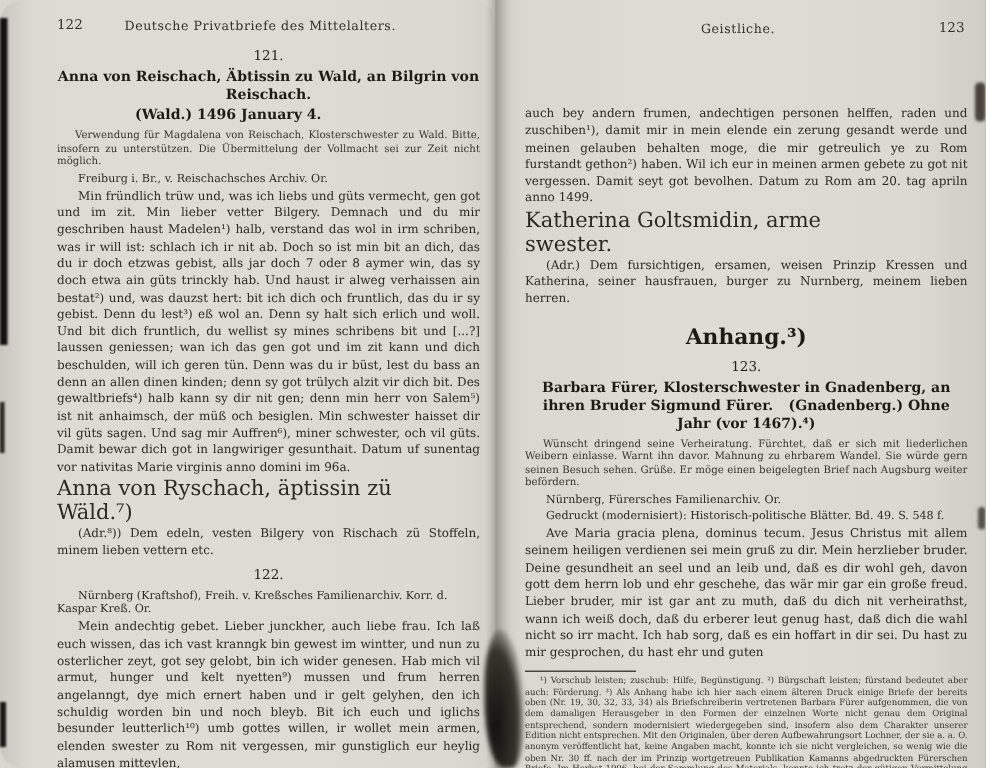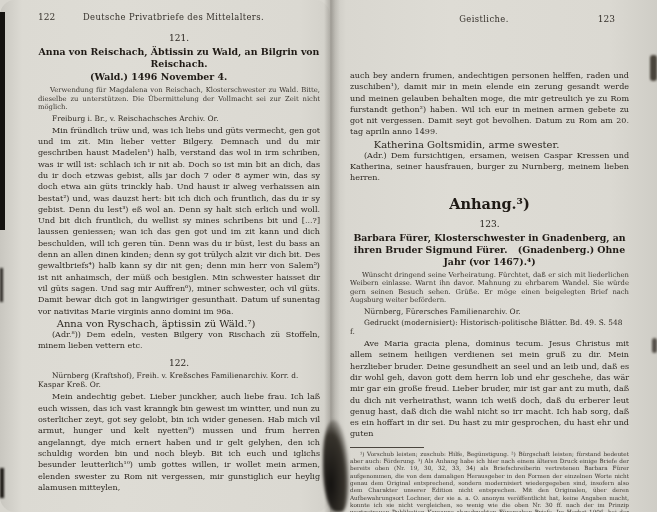--- a/index.html
+++ b/index.html
@@ -2,36 +2,36 @@
 <html><head>
 <meta charset="utf-8">
 <style>
   html,body{margin:0;padding:0;}
   body{width:657px;height:512px;overflow:hidden;background:#8f8d88;
        font-family:"DejaVu Serif", serif;color:#2e2922;}
   #spread{position:relative;width:657px;height:512px;background:#d8d6cf;display:flex;}
   .page{position:relative;box-sizing:border-box;height:512px;overflow:hidden;}
   #page-left{width:330px;padding:12px 10px 0 38px;
     background:linear-gradient(90deg,#c9c7c0 0px,#dcdad3 22px,#dedcd5 120px,#dbd9d2 300px,#d2d0c9 330px);border-radius:15px;}
-  #page-right{width:327px;padding:14px 28px 0 20px;
+  #page-right{width:327px;padding:14px 12px 0 20px;
     background:linear-gradient(90deg,#c6c4bd 0px,#d9d7d0 16px,#dedcd5 120px,#dbd9d2 280px,#cfcdc6 327px);}
   .running-head{position:relative;height:12px;margin-bottom:9px;font-size:8.4px;color:#35302a;}
   .running-head .num{position:absolute;top:0;font-size:9px;}
   .rh-left .num{left:0;}
-  .rh-right .num{right:14px;}
+  .rh-right .num{right:2px;}
   .running-head .rtitle{position:absolute;left:0;right:11px;text-align:center;letter-spacing:.4px;}
   .letter-number{text-align:center;font-weight:normal;font-size:9px;margin:7px 0 3px;color:#241f19;}
   .letter-heading{text-align:center;font-weight:bold;font-size:9.4px;line-height:12px;color:#1f1a15;}
   .letter-heading .dl{margin-left:7px;font-weight:bold;}
   .dateline-left{font-weight:bold;font-size:9.4px;margin:1px 0 4px 52px;color:#1f1a15;}
   .regest{font-size:6.8px;line-height:8.6px;text-align:justify;text-indent:12px;margin:3px 0 2px;color:#3a352e;}
   .source{font-size:7.4px;margin:2px 0 2px;text-indent:14px;color:#2e2922;}
   .body-text{font-size:8px;line-height:11.3px;text-align:justify;text-indent:14px;margin:2px 0 0;}
   .body-text.no-indent{text-indent:0;margin-top:44px;}
-  .signature{font-size:10px;text-align:center;padding-right:46px;margin:1px 0 0;}
+  .signature{font-size:14px;text-align:left;padding-right:46px;margin:1px 0 0;}
   .address{font-size:8px;line-height:11.3px;text-indent:14px;text-align:justify;margin:0;}
   .fn-rule{border:none;border-top:1px solid #4a453e;width:74px;margin:7px 0 3px 0;}
   .footnotes{font-size:6.2px;line-height:8.1px;text-align:justify;text-indent:10px;margin:0;color:#3a352e;}
   #page-right .footnotes{font-size:5.7px;line-height:7.3px;}
   .anhang{text-align:center;font-weight:bold;font-size:14.5px;margin:11px 0 5px;color:#1f1a15;}
   
   .artifact{position:absolute;pointer-events:none;}
   #edge-strip{left:0;top:12px;width:5px;height:218px;background:#14120f;filter:blur(.6px);}
   #edge-strip2{left:0;top:268px;width:3px;height:34px;background:#2a2722;filter:blur(.8px);}
   #edge-strip3{left:0;top:468px;width:4px;height:30px;background:#1c1915;filter:blur(.8px);}
@@ -48,42 +48,42 @@
 <div id="spread">
 
   <div class="page" id="page-left">
     <div class="running-head rh-left">
       <span class="num">122</span>
       <span class="rtitle">Deutsche Privatbriefe des Mittelalters.</span>
     </div>
 
     <div class="letter-number">121.</div>
     <div class="letter-heading">Anna von Reischach, Äbtissin zu Wald, an Bilgrin von Reischach.</div>
-    <div class="dateline-left">(Wald.) 1496 November 4.</div>
-    <p class="regest">Verwendung für Magdalena von Reischach, Klosterschwester zu Wald. Bitte, dieselbe zu unterstützen. Die Übermittelung der Vollmacht sei zur Zeit nicht möglich.</p>
+    <div class="dateline-left">(Wald.) 1496 January 4.</div>
+    <p class="regest">Verwendung für Magdalena von Reischach, Klosterschwester zu Wald. Bitte, insofern zu unterstützen. Die Übermittelung der Vollmacht sei zur Zeit nicht möglich.</p>
     <p class="source">Freiburg i. Br., v. Reischachsches Archiv. Or.</p>
     <p class="body-text">Min fründlich trüw und, was ich liebs und güts vermecht, gen got und im zit. Min lieber vetter Bilgery. Demnach und du mir geschriben haust Madelen¹) halb, verstand das wol in irm schriben, was ir will ist: schlach ich ir nit ab. Doch so ist min bit an dich, das du ir doch etzwas gebist, alls jar doch 7 oder 8 aymer win, das sy doch etwa ain güts trinckly hab. Und haust ir alweg verhaissen ain bestat²) und, was dauzst hert: bit ich dich och fruntlich, das du ir sy gebist. Denn du lest³) eß wol an. Denn sy halt sich erlich und woll. Und bit dich fruntlich, du wellist sy mines schribens bit und [...?] laussen geniessen; wan ich das gen got und im zit kann und dich beschulden, will ich geren tün. Denn was du ir büst, lest du bass an denn an allen dinen kinden; denn sy got trülych alzit vir dich bit. Des gewaltbriefs⁴) halb kann sy dir nit gen; denn min herr von Salem⁵) ist nit anhaimsch, der müß och besiglen. Min schwester haisset dir vil güts sagen. Und sag mir Auffren⁶), miner schwester, och vil güts. Damit bewar dich got in langwiriger gesunthait. Datum uf sunentag vor nativitas Marie virginis anno domini im 96a.</p>
     <p class="signature">Anna von Ryschach, äptissin zü Wäld.⁷)</p>
     <p class="address">(Adr.⁸)) Dem edeln, vesten Bilgery von Rischach zü Stoffeln, minem lieben vettern etc.</p>
 
     <div class="letter-number">122.</div>
     <p class="source">Nürnberg (Kraftshof), Freih. v. Kreßsches Familienarchiv. Korr. d. Kaspar Kreß. Or.</p>
     <p class="body-text">Mein andechtig gebet. Lieber junckher, auch liebe frau. Ich laß euch wissen, das ich vast kranngk bin gewest im wintter, und nun zu osterlicher zeyt, got sey gelobt, bin ich wider genesen. Hab mich vil armut, hunger und kelt nyetten⁹) mussen und frum herren angelanngt, dye mich ernert haben und ir gelt gelyhen, den ich schuldig worden bin und noch bleyb. Bit ich euch und iglichs besunder leutterlich¹⁰) umb gottes willen, ir wollet mein armen, elenden swester zu Rom nit vergessen, mir gunstiglich eur heylig alamusen mitteylen,</p>
 
   </div>
 
   <div class="page" id="page-right">
     <div class="running-head rh-right">
       <span class="rtitle">Geistliche.</span>
       <span class="num">123</span>
     </div>
 
     <p class="body-text no-indent">auch bey andern frumen, andechtigen personen helffen, raden und zuschiben¹), damit mir in mein elende ein zerung gesandt werde und meinen gelauben behalten moge, die mir getreulich ye zu Rom furstandt gethon²) haben. Wil ich eur in meinen armen gebete zu got nit vergessen. Damit seyt got bevolhen. Datum zu Rom am 20. tag apriln anno 1499.</p>
     <p class="signature">Katherina Goltsmidin, arme swester.</p>
-    <p class="address">(Adr.) Dem fursichtigen, ersamen, weisen Caspar Kressen und Katherina, seiner hausfrauen, burger zu Nurnberg, meinem lieben herren.</p>
+    <p class="address">(Adr.) Dem fursichtigen, ersamen, weisen Prinzip Kressen und Katherina, seiner hausfrauen, burger zu Nurnberg, meinem lieben herren.</p>
 
     <h2 class="anhang">Anhang.³)</h2>
 
     <div class="letter-number">123.</div>
     <div class="letter-heading">
       <span>Barbara Fürer, Klosterschwester in Gnadenberg, an ihren Bruder Sigmund Fürer.</span>
       <span class="dl">(Gnadenberg.) Ohne Jahr (vor 1467).⁴)</span>
     </div>
     <p class="regest">Wünscht dringend seine Verheiratung. Fürchtet, daß er sich mit liederlichen Weibern einlasse. Warnt ihn davor. Mahnung zu ehrbarem Wandel. Sie würde gern seinen Besuch sehen. Grüße. Er möge einen beigelegten Brief nach Augsburg weiter befördern.</p>
     <p class="source">Nürnberg, Fürersches Familienarchiv. Or.</p>

